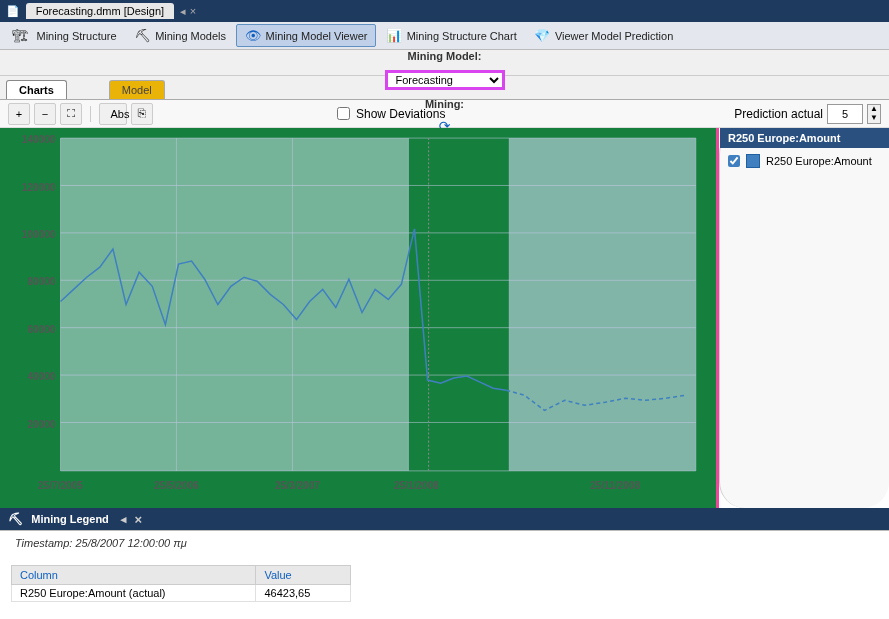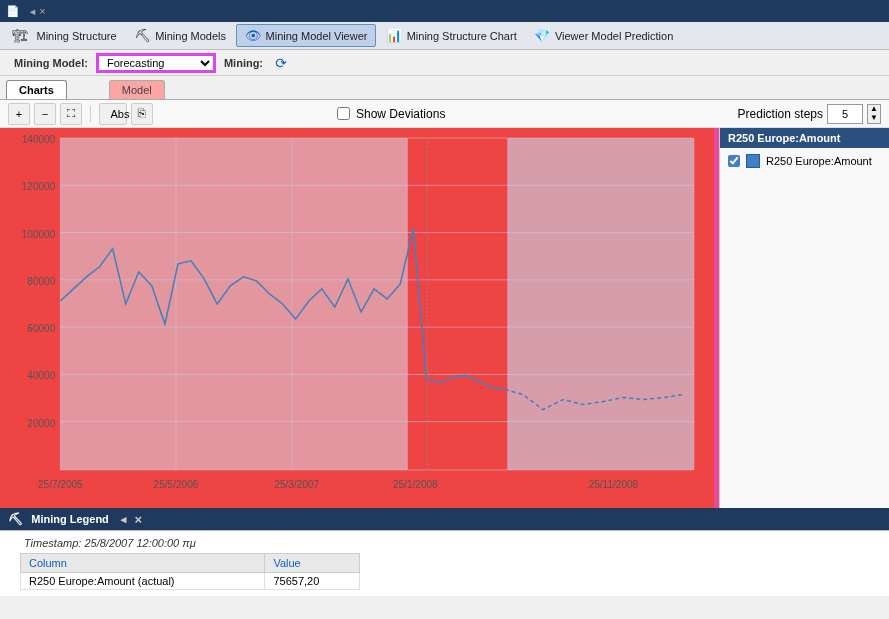--- a/index.html
+++ b/index.html
@@ -54,24 +54,25 @@
       border-radius: 2px;
       color: #222;
     }
     .toolbar-btn.active { background: #c0d0e8; border: 1px solid #6090c0; }
 
     
     .model-row {
       display: flex;
       align-items: center;
       height: 26px;
-      padding: 0 14px;
+      padding: 0 6px;
       gap: 8px;
       background: #f0f0f0;
       border-bottom: 1px solid #ccc;
+      flex-direction: column;
     }
     .model-label { font-size: 11px; font-weight: bold; color: #333; }
     .model-select {
       height: 20px;
       font-size: 11px;
       border: 3px solid #d946ef;
       background: #fff;
       padding: 0 4px;
       min-width: 120px;
     }
@@ -89,21 +90,21 @@
       padding: 4px 6px 0 6px;
       border-bottom: 1px solid #aaa;
       gap: 40px;
     }
     .tab {
       padding: 3px 12px;
       font-size: 11px;
       cursor: pointer;
       border: 1px solid #aaa;
       border-bottom: none;
-      background: #fca5a5;
+      background: #eab308;
       border-top-left-radius: 3px;
       border-top-right-radius: 3px;
       margin-right: 2px;
       color: #444;
     }
     .tab.active {
       background: #fff;
       color: #000;
       font-weight: bold;
       border-color: #888;
@@ -168,34 +169,36 @@
 
     
     .main-content {
       display: flex;
       height: 380px;
       background: #fff;
     }
     .chart-area {
       flex: 1;
       position: relative;
-      background: #ef4444;
-      border-right: 5px solid #ec4899;
+      background: #15803d;
+      border-right: 3px solid #ec4899;
       overflow: hidden;
+      font-weight: bold;
     }
     .chart-canvas {
       position: absolute;
       top: 0; left: 0; right: 0; bottom: 0;
     }
 
     
     .legend-panel {
       width: 170px;
       background: #f8f8f8;
       border-left: 1px solid #ccc;
+      border-radius: 26px;
     }
     .legend-header {
       background: #2a5080;
       color: #fff;
       padding: 4px 8px;
       font-size: 11px;
       font-weight: bold;
     }
     .legend-item {
       display: flex;
@@ -215,32 +218,32 @@
       display: flex;
       align-items: center;
       padding: 0 8px;
       font-size: 11px;
       font-weight: bold;
       gap: 8px;
     }
     .legend-table-area {
       background: #fff;
       border-top: 1px solid #bbb;
-      padding: 4px 16px;
+      padding: 4px 7px;
     }
     .legend-info-row {
       padding: 2px 8px;
       font-size: 11px;
       color: #333;
       font-style: italic;
     }
     .legend-table {
       width: 340px;
       border-collapse: collapse;
-      margin: 2px 4px;
+      margin: 14px 4px;
       font-size: 11px;
     }
     .legend-table th {
       background: #e8e8e8;
       padding: 3px 8px;
       text-align: left;
       border: 1px solid #ccc;
       font-weight: normal;
       color: #1060c0;
     }
@@ -260,20 +263,21 @@
     .region-historical { fill: #d8e8f8; opacity: 0.5; }
     .region-forecast { fill: #c8d8f0; opacity: 0.6; }
     .vertical-marker { stroke: #888; stroke-width: 1; stroke-dasharray: 2,2; }
   </style>
 </head>
 <body>
 
 <div class="title-bar">
   <div class="title-bar-tabs">
     <span style="margin-right:4px; font-size:11px;">📄</span>
+    <span class="title-tab active">Forecasting.dmm [Design]</span>
     <span style="color:#aaa; font-size:11px; cursor:pointer; margin-left:4px;">◂</span>
     <span style="color:#aaa; font-size:11px; cursor:pointer; margin-left:2px;">×</span>
   </div>
 </div>
 
 <div class="main-toolbar">
   <button class="toolbar-btn">
       <span style="font-size:13px; margin-right:4px;">🏗</span>
       <span>Mining Structure</span>
     </button>
@@ -316,21 +320,21 @@
   <div class="chart-tool-sep"></div>
   <div class="chart-tool-btn" title="Absolute Values" style="width:28px;padding-left:14px;">Abs</div>
   <div class="chart-tool-btn" title="Copy">⎘</div>
 
   <div class="show-dev-area">
     <input type="checkbox" style="">
     <span>Show Deviations</span>
   </div>
 
   <div class="pred-steps-area">
-    <span>Prediction steps</span>
+    <span>Prediction actual</span>
     <input class="pred-input" type="text" value="5" style="">
     <div class="spinner-btns">
       <button class="spinner-btn">▲</button>
       <button class="spinner-btn">▼</button>
     </div>
   </div>
 </div>
 
 <div class="main-content">
 
@@ -450,17 +454,17 @@
   <table class="legend-table">
     <thead>
       <tr>
         <th>Column</th>
         <th>Value</th>
       </tr>
     </thead>
     <tbody>
       <tr>
         <td>R250 Europe:Amount (actual)</td>
-        <td>75657,20</td>
+        <td>46423,65</td>
       </tr>
     </tbody>
   </table>
 </div>
 
 </body></html>

